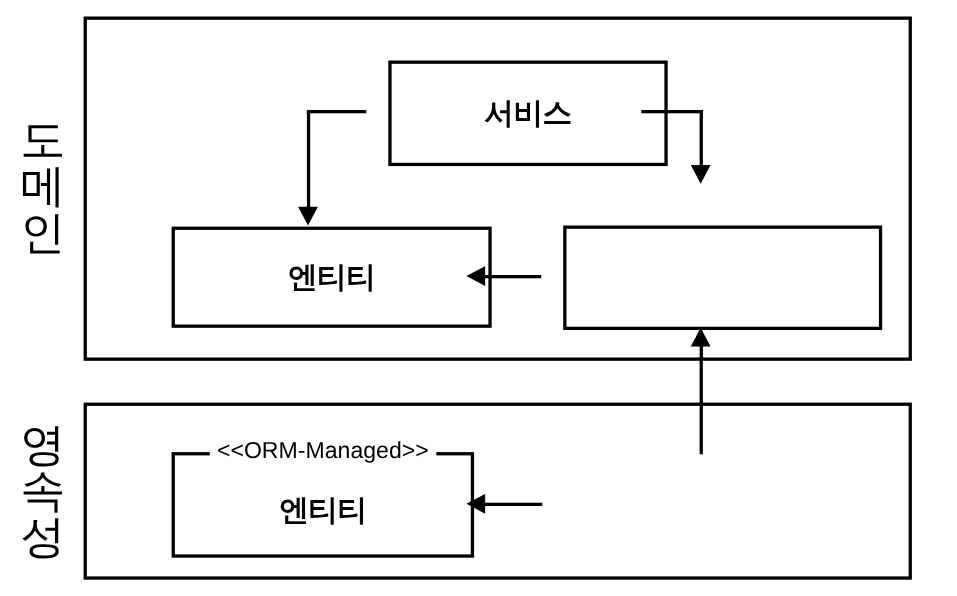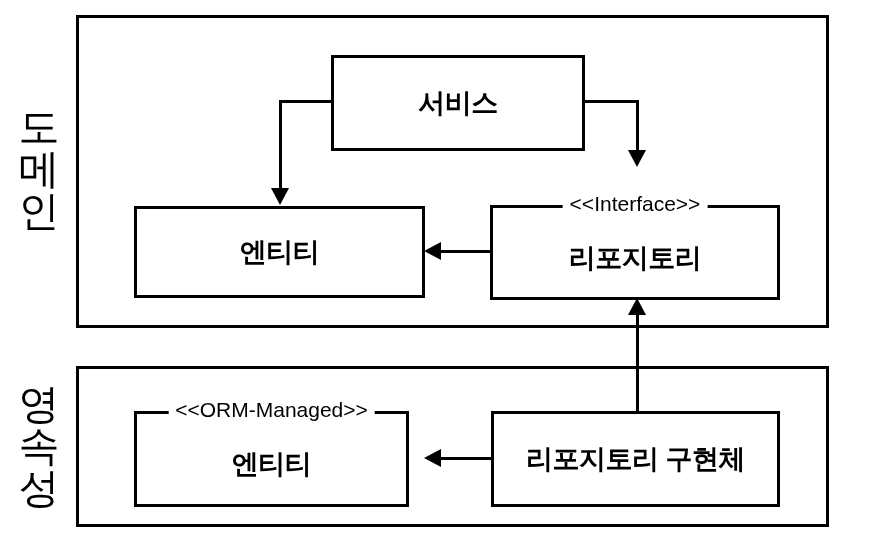--- a/index.html
+++ b/index.html
@@ -46,20 +46,21 @@
 
   
   .box {
     position: absolute;
     border: 3px solid #000000;
     background: #ffffff;
     box-sizing: border-box;
     display: flex;
     align-items: center;
     justify-content: center;
+    margin-left: 22px;
   }
   .box-title {
     font-size: 27px;
     font-weight: bold;
     color: #000000;
     white-space: nowrap;
     letter-spacing: -0.5px;
   }
   
   .stereotype {
@@ -132,43 +133,38 @@
 
   <div class="seg-h" style="left:583px; top:100px; width:56px;"></div>
   <div class="seg-v" style="left:636px; top:100px; height:52px;"></div>
   <div class="arrowhead down" style="left:628px; top:150px;"></div>
 
   <div class="box" style="left:134px; top:206px; width:291px; height:92px;">
     <span class="box-title">엔티티</span>
   </div>
 
   <div class="box has-stereotype" style="left:490px; top:205px; width:290px; height:95px;">
-    <span class="stereotype">&lt;&lt;Interface&gt;&gt;</span>
-    <span class="box-title">리포지토리</span>
   </div>
 
   <div class="seg-h" style="left:440px; top:250px; width:52px;"></div>
   <div class="arrowhead left" style="left:424px; top:242px;"></div>
 
   <div class="side-label" style="left:12px; top:382px; width:54px; height:130px;">
     <span>영</span>
     <span>속</span>
     <span>성</span>
   </div>
 
   <div class="panel" style="left:76px; top:366px; width:753px; height:161px;"></div>
 
   <div class="box has-stereotype" style="left:134px; top:411px; width:275px; height:96px;">
     <span class="stereotype">&lt;&lt;ORM-Managed&gt;&gt;</span>
     <span class="box-title">엔티티</span>
   </div>
 
-  <div class="box" style="left:491px; top:411px; width:289px; height:96px;">
-    <span class="box-title">리포지토리 구현체</span>
-  </div>
 
   <div class="seg-v" style="left:636px; top:314px; height:99px;"></div>
   <div class="arrowhead up" style="left:628px; top:298px;"></div>
 
   <div class="seg-h" style="left:440px; top:457px; width:53px;"></div>
   <div class="arrowhead left" style="left:424px; top:449px;"></div>
 
 </div>
 
 </body></html>

